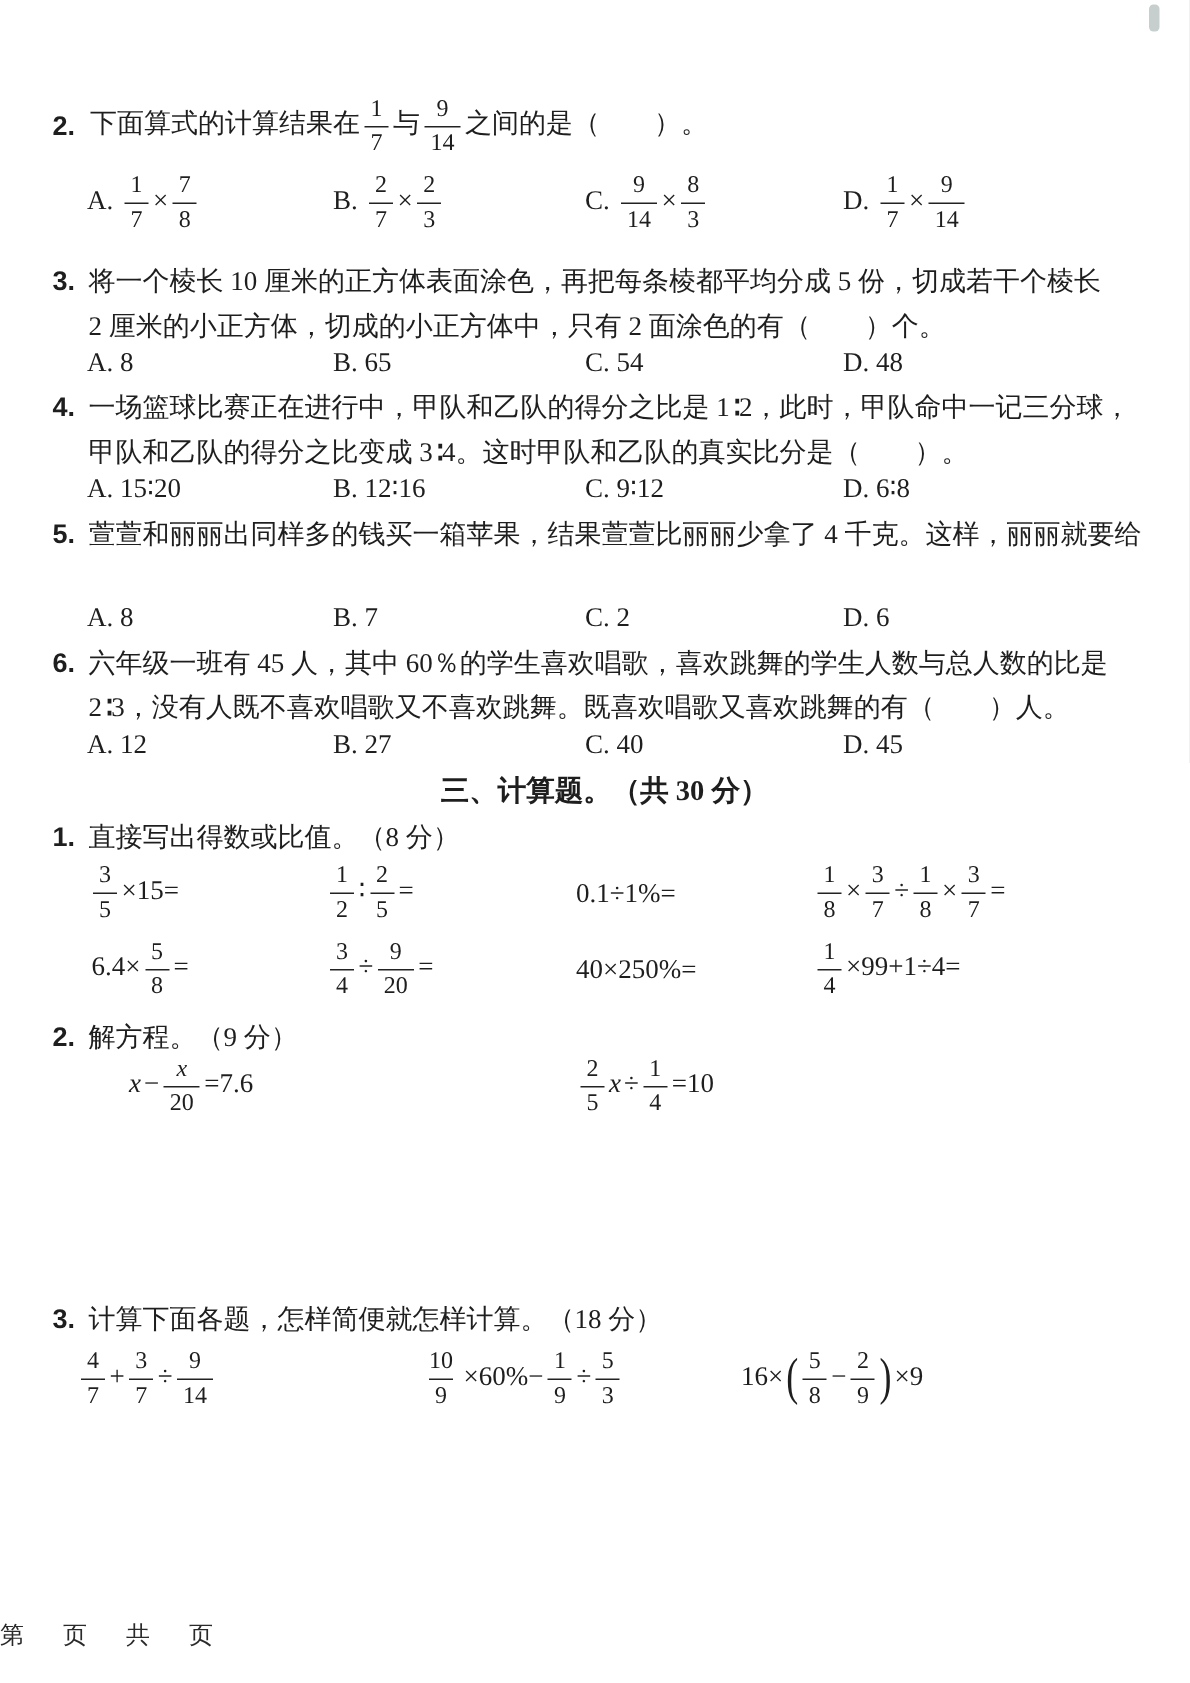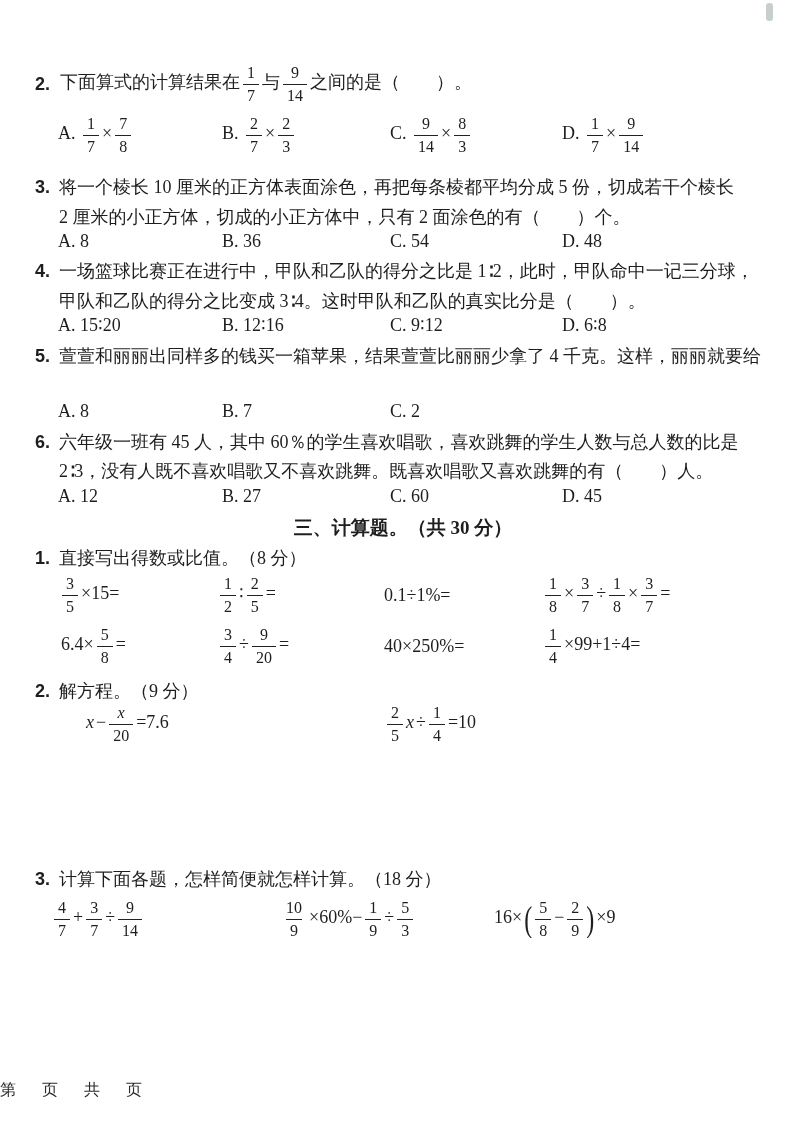--- a/index.html
+++ b/index.html
@@ -139,21 +139,21 @@
   </div>
 
   <div class="line" style="top:172px">
     <span class="qn">3.</span><span>将一个棱长 10 厘米的正方体表面涂色，再把每条棱都平均分成 5 份，切成若干个棱长</span>
   </div>
   <div class="line cont" style="top:202px">
     <span>2 厘米的小正方体，切成的小正方体中，只有 2 面涂色的有（　　）个。</span>
   </div>
   <div class="optrow" style="top:228px">
     <span class="expr"><span>A. 8</span></span>
-    <span class="expr"><span>B. 36</span></span>
+    <span class="expr"><span>B. 65</span></span>
     <span class="expr"><span>C. 54</span></span>
     <span class="expr"><span>D. 48</span></span>
   </div>
 
   <div class="line" style="top:256px">
     <span class="qn">4.</span><span>一场篮球比赛正在进行中，甲队和乙队的得分之比是 1∶2，此时，甲队命中一记三分球，</span>
   </div>
   <div class="line cont" style="top:286px">
     <span>甲队和乙队的得分之比变成 3∶4。这时甲队和乙队的真实比分是（　　）。</span>
   </div>
@@ -164,32 +164,33 @@
     <span class="expr"><span>D. 6∶8</span></span>
   </div>
 
   <div class="line" style="top:341px">
     <span class="qn">5.</span><span>萱萱和丽丽出同样多的钱买一箱苹果，结果萱萱比丽丽少拿了 4 千克。这样，丽丽就要给</span>
   </div>
   <div class="optrow" style="top:398px">
     <span class="expr"><span>A. 8</span></span>
     <span class="expr"><span>B. 7</span></span>
     <span class="expr"><span>C. 2</span></span>
+    <span class="expr"><span>D. 6</span></span>
   </div>
 
   <div class="line" style="top:427px">
     <span class="qn">6.</span><span>六年级一班有 45 人，其中 60％的学生喜欢唱歌，喜欢跳舞的学生人数与总人数的比是</span>
   </div>
   <div class="line cont" style="top:456px">
     <span>2∶3，没有人既不喜欢唱歌又不喜欢跳舞。既喜欢唱歌又喜欢跳舞的有（　　）人。</span>
   </div>
   <div class="optrow" style="top:483px">
     <span class="expr"><span>A. 12</span></span>
     <span class="expr"><span>B. 27</span></span>
-    <span class="expr"><span>C. 60</span></span>
+    <span class="expr"><span>C. 40</span></span>
     <span class="expr"><span>D. 45</span></span>
   </div>
 
   <div class="sec-title" style="top:513px">
     <span>三、计算题。（共 30 分）</span>
   </div>
 
   <div class="line" style="top:543px">
     <span class="qn">1.</span><span>直接写出得数或比值。（8 分）</span>
   </div>

